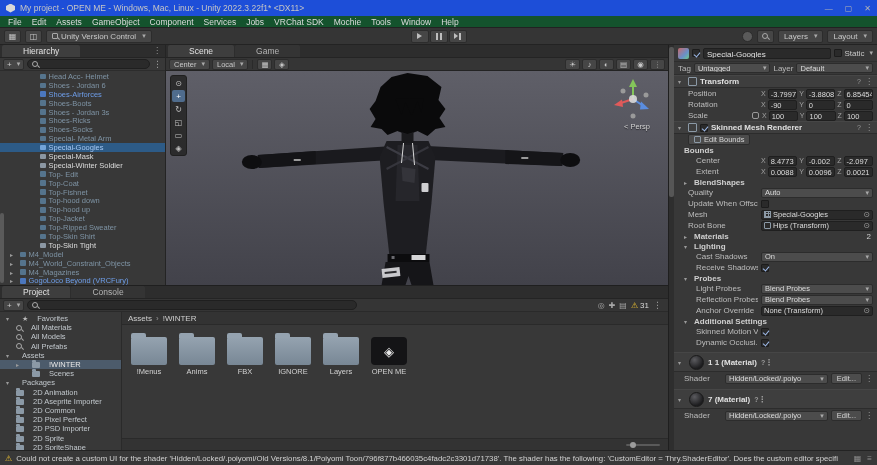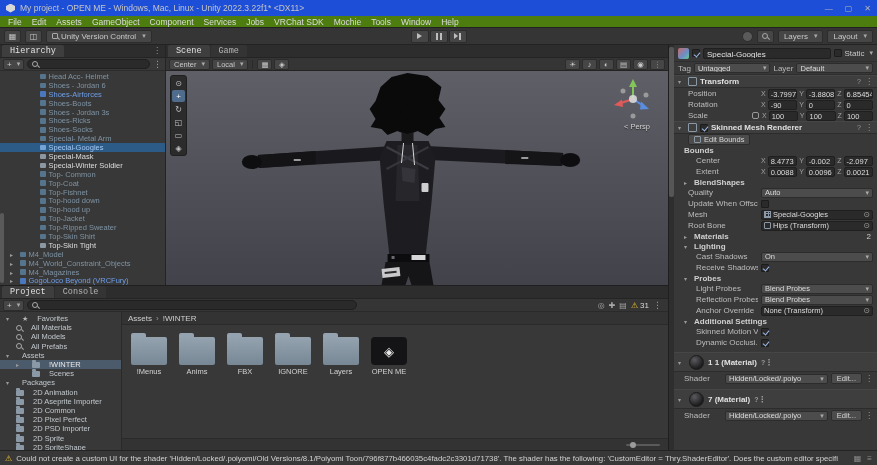--- a/index.html
+++ b/index.html
@@ -8,21 +8,21 @@
   .window { width:877px; height:465px; display:flex; flex-direction:column; position:relative; }
 
   
   .titlebar { height:16px; background:#1d4ed8; display:flex; align-items:center; padding:0 6px; gap:5px; flex:none; }
   .app-logo { width:9px; height:9px; background:#d8d8d8; clip-path:polygon(50% 0,100% 28%,100% 72%,50% 100%,0 72%,0 28%); flex:none; }
   .title-text { color:#c6c6c6; font-size:8.5px; white-space:nowrap; }
   .win-controls { margin-left:auto; display:flex; gap:12px; color:#b5b5b5; font-size:8px; }
   .win-controls span { cursor:default; }
 
   
-  .menubar { height:12px; background:#4d7c0f; border-bottom:1px solid #222; display:flex; align-items:center; padding:0 3px; flex:none; }
+  .menubar { height:12px; background:#14532d; border-bottom:1px solid #222; display:flex; align-items:center; padding:0 3px; flex:none; }
   .menu-item { padding:0 5px; font-size:8.5px; color:#dcdcdc; white-space:nowrap; }
 
   
   .toolbar { height:17px; background:#353535; border-bottom:1px solid #232323; display:flex; align-items:center; padding:0 4px; gap:4px; position:relative; flex:none; }
   .tbtn { height:13px; background:#464646; border:1px solid #2c2c2c; border-radius:2px; color:#c8c8c8; font-size:8px; display:inline-flex; align-items:center; padding:0 5px; gap:3px; white-space:nowrap; }
   .tbtn.icon-only { width:17px; justify-content:center; }
   .transport { position:absolute; left:50%; transform:translateX(-50%); display:flex; gap:1px; }
   .transport .tbtn { width:18px; justify-content:center; }
   .icon-play { width:0; height:0; border-left:5px solid #bdbdbd; border-top:3.5px solid transparent; border-bottom:3.5px solid transparent; }
   .icon-pause { width:6px; height:7px; border-left:2px solid #bdbdbd; border-right:2px solid #bdbdbd; }
@@ -34,21 +34,21 @@
   .dd::after { content:"▾"; margin-left:auto; padding-left:3px; color:#aaa; font-size:7px; }
   .mag { width:6px; height:6px; border:1.2px solid #a8a8a8; border-radius:50%; position:relative; flex:none; }
   .mag::after { content:""; position:absolute; width:3px; height:1.2px; background:#a8a8a8; transform:rotate(45deg); right:-3px; bottom:-1px; }
 
   
   .main { flex:1; display:flex; min-height:0; }
   .left-stack { width:669px; display:flex; flex-direction:column; border-right:1px solid #1f1f1f; min-height:0; }
   .top-row { height:240px; display:flex; min-height:0; }
 
   .tabbar { height:13px; background:#2d2d2d; border-bottom:1px solid #242424; display:flex; align-items:flex-end; padding-left:2px; gap:1px; flex:none; }
-  .tab { height:12px; padding:0 8px; font-size:8.5px; color:#b5b5b5; background:#343434; border-radius:2px 2px 0 0; display:flex; align-items:center; gap:3px; white-space:nowrap;font-family:Liberation Mono, monospace; }
+  .tab { height:12px; padding:0 21px; font-size:8.5px; color:#b5b5b5; background:#343434; border-radius:2px 2px 0 0; display:flex; align-items:center; gap:3px; white-space:nowrap; }
   .tab.active { background:#3e3e3e; color:#e2e2e2; }
   .tabbar .bar-icons { margin-left:auto; display:flex; gap:5px; align-items:center; padding:0 4px 2px 0; color:#9a9a9a; font-size:8px; }
   .dots::after { content:"⋮"; color:#9a9a9a; }
 
   
   .hierarchy { width:166px; border-right:1px solid #242424; display:flex; flex-direction:column; background:#383838; min-height:0; }
   .panel-tools { height:13px; border-bottom:1px solid #2c2c2c; display:flex; align-items:center; gap:3px; padding:0 3px; flex:none; }
   .add-btn { height:11px; background:#464646; border:1px solid #2c2c2c; border-radius:2px; color:#ccc; font-size:8px; display:inline-flex; align-items:center; padding:0 3px; gap:2px; }
   .search-box { flex:1; height:10px; background:#2a2a2a; border:1px solid #1f1f1f; border-radius:5px; display:flex; align-items:center; padding:0 4px; gap:3px; min-width:0; }
   .tree { flex:1; overflow:hidden; position:relative; padding-top:1px; }
@@ -318,21 +318,21 @@
 
               <div class="h-item st-white">
                 <span class="fold-sm" style="visibility: hidden;"></span>
                 <span class="cube"></span>
                 <span>Special-Winter Soldier</span>
               </div>
 
               <div class="h-item st-dim">
                 <span class="fold-sm" style="visibility: hidden;"></span>
                 <span class="cube"></span>
-                <span>Top- Common</span>
+                <span>Top- Edit</span>
               </div>
 
               <div class="h-item st-dim">
                 <span class="fold-sm" style="visibility: hidden;"></span>
                 <span class="cube"></span>
                 <span>Top-Coat</span>
               </div>
 
               <div class="h-item st-dim">
                 <span class="fold-sm" style="visibility: hidden;"></span>

